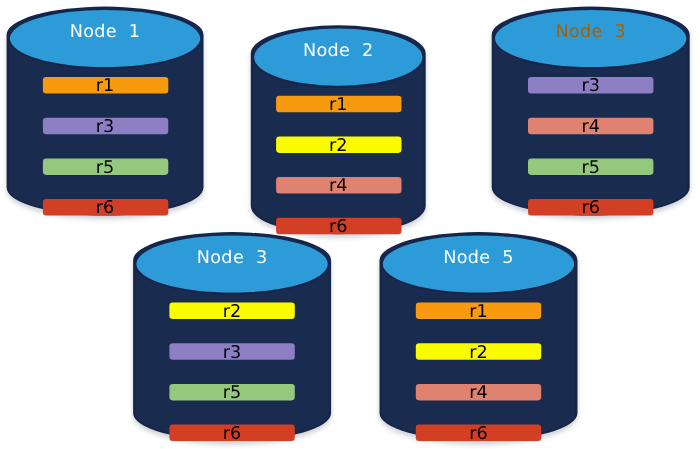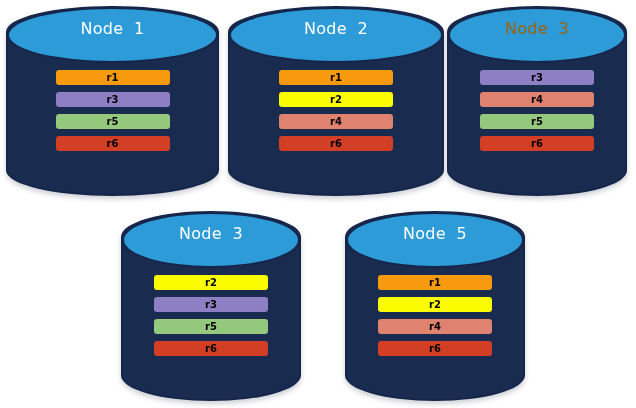--- a/index.html
+++ b/index.html
@@ -58,47 +58,47 @@
   }
   .bars {
     position: absolute;
     left: 0;
     right: 0;
     z-index: 4;
   }
   .bar {
     position: relative;
     height: 15px;
-    margin: 0 auto 7px auto;
+    margin: 0 auto 22px auto;
     border-radius: 3px;
     color: #000000;
-    font-size: 10px;
-    font-weight: bold;
+    font-size: 16px;
+    font-weight: normal;
     line-height: 15px;
     text-align: center;
     box-sizing: border-box;
   }
   .bar:last-child { margin-bottom: 0; }
 </style>
 </head>
 <body>
 
 <div id="canvas" style="width: 636px; height: 408px; background: rgb(255, 255, 255);">
-    <div class="node" style="left: 6px; top: 6px; width: 179px; height: 190px; padding-left: 34px;">
+    <div class="node" style="left: 6px; top: 6px; width: 179px; height: 190px;">
       <div class="node-body" style="background: rgb(25, 43, 79); border-color: rgb(22, 38, 74);"></div>
       <div class="node-top" style="background: rgb(45, 155, 216); border-color: rgb(22, 38, 74);"></div>
       <div class="node-title" style="color: rgb(255, 255, 255);">Node  1</div>
       <div class="bars" style="top: 64px;">
         <div class="bar" style="background: rgb(248, 154, 14); width: 114px;">r1</div>
         <div class="bar" style="background: rgb(142, 127, 196); width: 114px;">r3</div>
         <div class="bar" style="background: rgb(148, 201, 125); width: 114px;">r5</div>
         <div class="bar" style="background: rgb(211, 63, 36); width: 114px;">r6</div>
       </div>
     </div>
-    <div class="node" style="left: 228px; top: 6px; width: 216px; height: 190px;">
+    <div class="node" style="left: 228px; top: 23px; width: 159px; height: 190px;">
       <div class="node-body" style="background: rgb(25, 43, 79); border-color: rgb(22, 38, 74);"></div>
       <div class="node-top" style="background: rgb(45, 155, 216); border-color: rgb(22, 38, 74);"></div>
       <div class="node-title" style="color: rgb(255, 255, 255);">Node  2</div>
       <div class="bars" style="top: 64px;">
         <div class="bar" style="background: rgb(248, 154, 14); width: 114px;">r1</div>
         <div class="bar" style="background: rgb(252, 252, 0); width: 114px;">r2</div>
         <div class="bar" style="background: rgb(224, 130, 112); width: 114px;">r4</div>
         <div class="bar" style="background: rgb(211, 63, 36); width: 114px;">r6</div>
       </div>
     </div>

